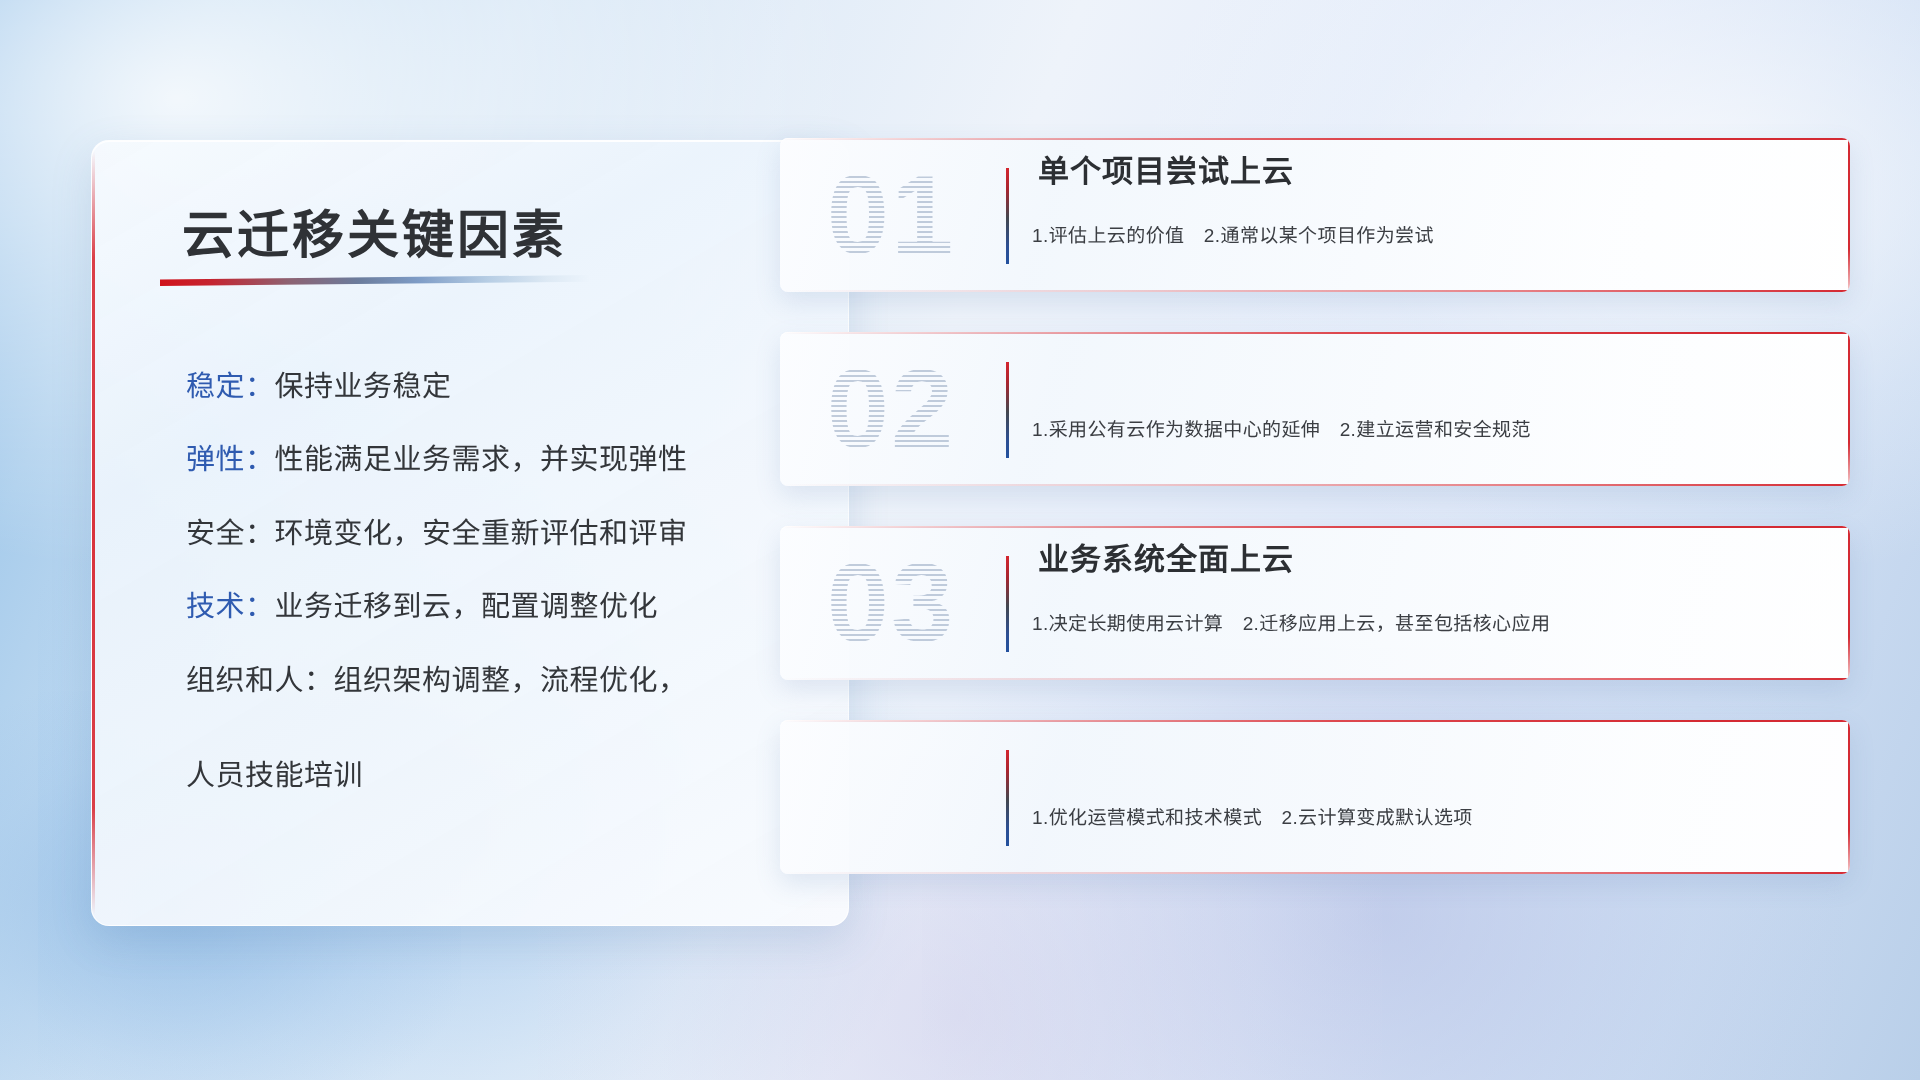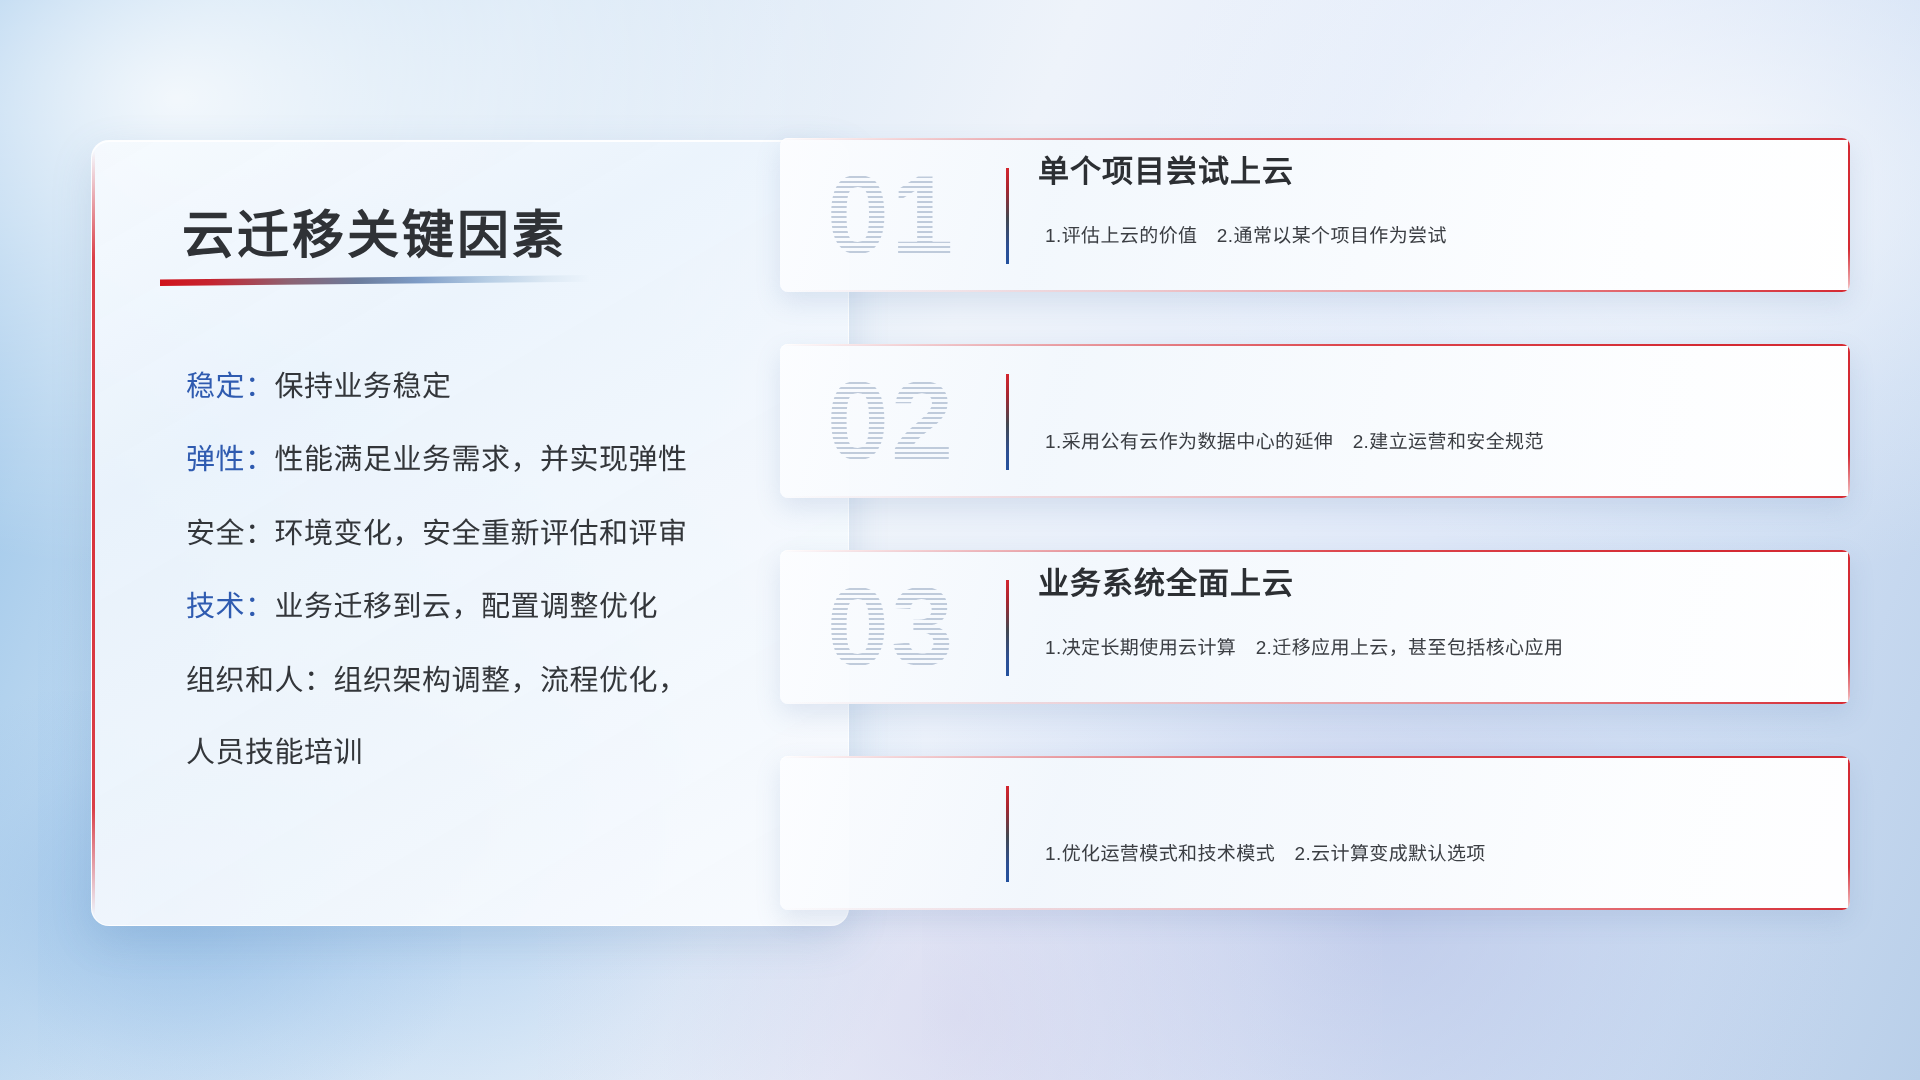--- a/index.html
+++ b/index.html
@@ -92,29 +92,29 @@
       rgba(255,255,255,0) 100%);
     clip-path:polygon(0 42%,100% 0,100% 62%,0 100%);
   }
   .panel-list{
     position:absolute;left:94px;top:230px;right:28px;
   }
   .panel-row{
     font-size:29px;line-height:1.05;color:#33363a;
     margin-bottom:43px;white-space:nowrap;letter-spacing:.5px;
   }
-  .panel-row.tight{margin-bottom:42px;}
+  .panel-row.tight{margin-bottom:65px;}
   .row-key{color:#2f5bb0;}
   .row-key.dim{color:#33363a;}
   .row-val{color:#33363a;}
 
   
   #cards{position:absolute;left:780px;top:138px;width:1070px;}
   .card{
-    position:relative;height:154px;margin-bottom:52px;border-radius:8px;
+    position:relative;height:154px;margin-bottom:40px;border-radius:8px;
     background:linear-gradient(106deg,
       rgba(252,253,255,.97) 0%,
       rgba(243,248,253,.95) 26%,
       rgba(248,251,254,.96) 52%,
       rgba(253,254,255,.98) 78%,
       rgba(255,255,255,.99) 100%);
     box-shadow:0 10px 26px rgba(90,125,175,.16), 0 1px 0 rgba(255,255,255,.9) inset;
     overflow:hidden;
   }
   .card-topline{
@@ -159,21 +159,21 @@
   .card-divider{
     position:absolute;left:226px;top:30px;width:3px;height:96px;
     background:linear-gradient(180deg,#d4262f 0%,#a8252f 22%,#43474f 52%,#2c4f94 82%,#23519e 100%);
   }
   .card-title{
     position:absolute;left:258px;top:8px;
     font-size:31px;font-weight:bold;color:#2c2f33;letter-spacing:1px;
     white-space:nowrap;
   }
   .card-sub{
-    position:absolute;left:265px;top:82px;
+    position:absolute;left:252px;top:82px;
     font-size:19px;color:#3b3e43;letter-spacing:.4px;
     white-space:nowrap;
   }
 </style>
 </head>
 <body>
 
 <div id="bg">
   <div class="bg-base"></div>
   <div class="bg-glow-a"></div>

